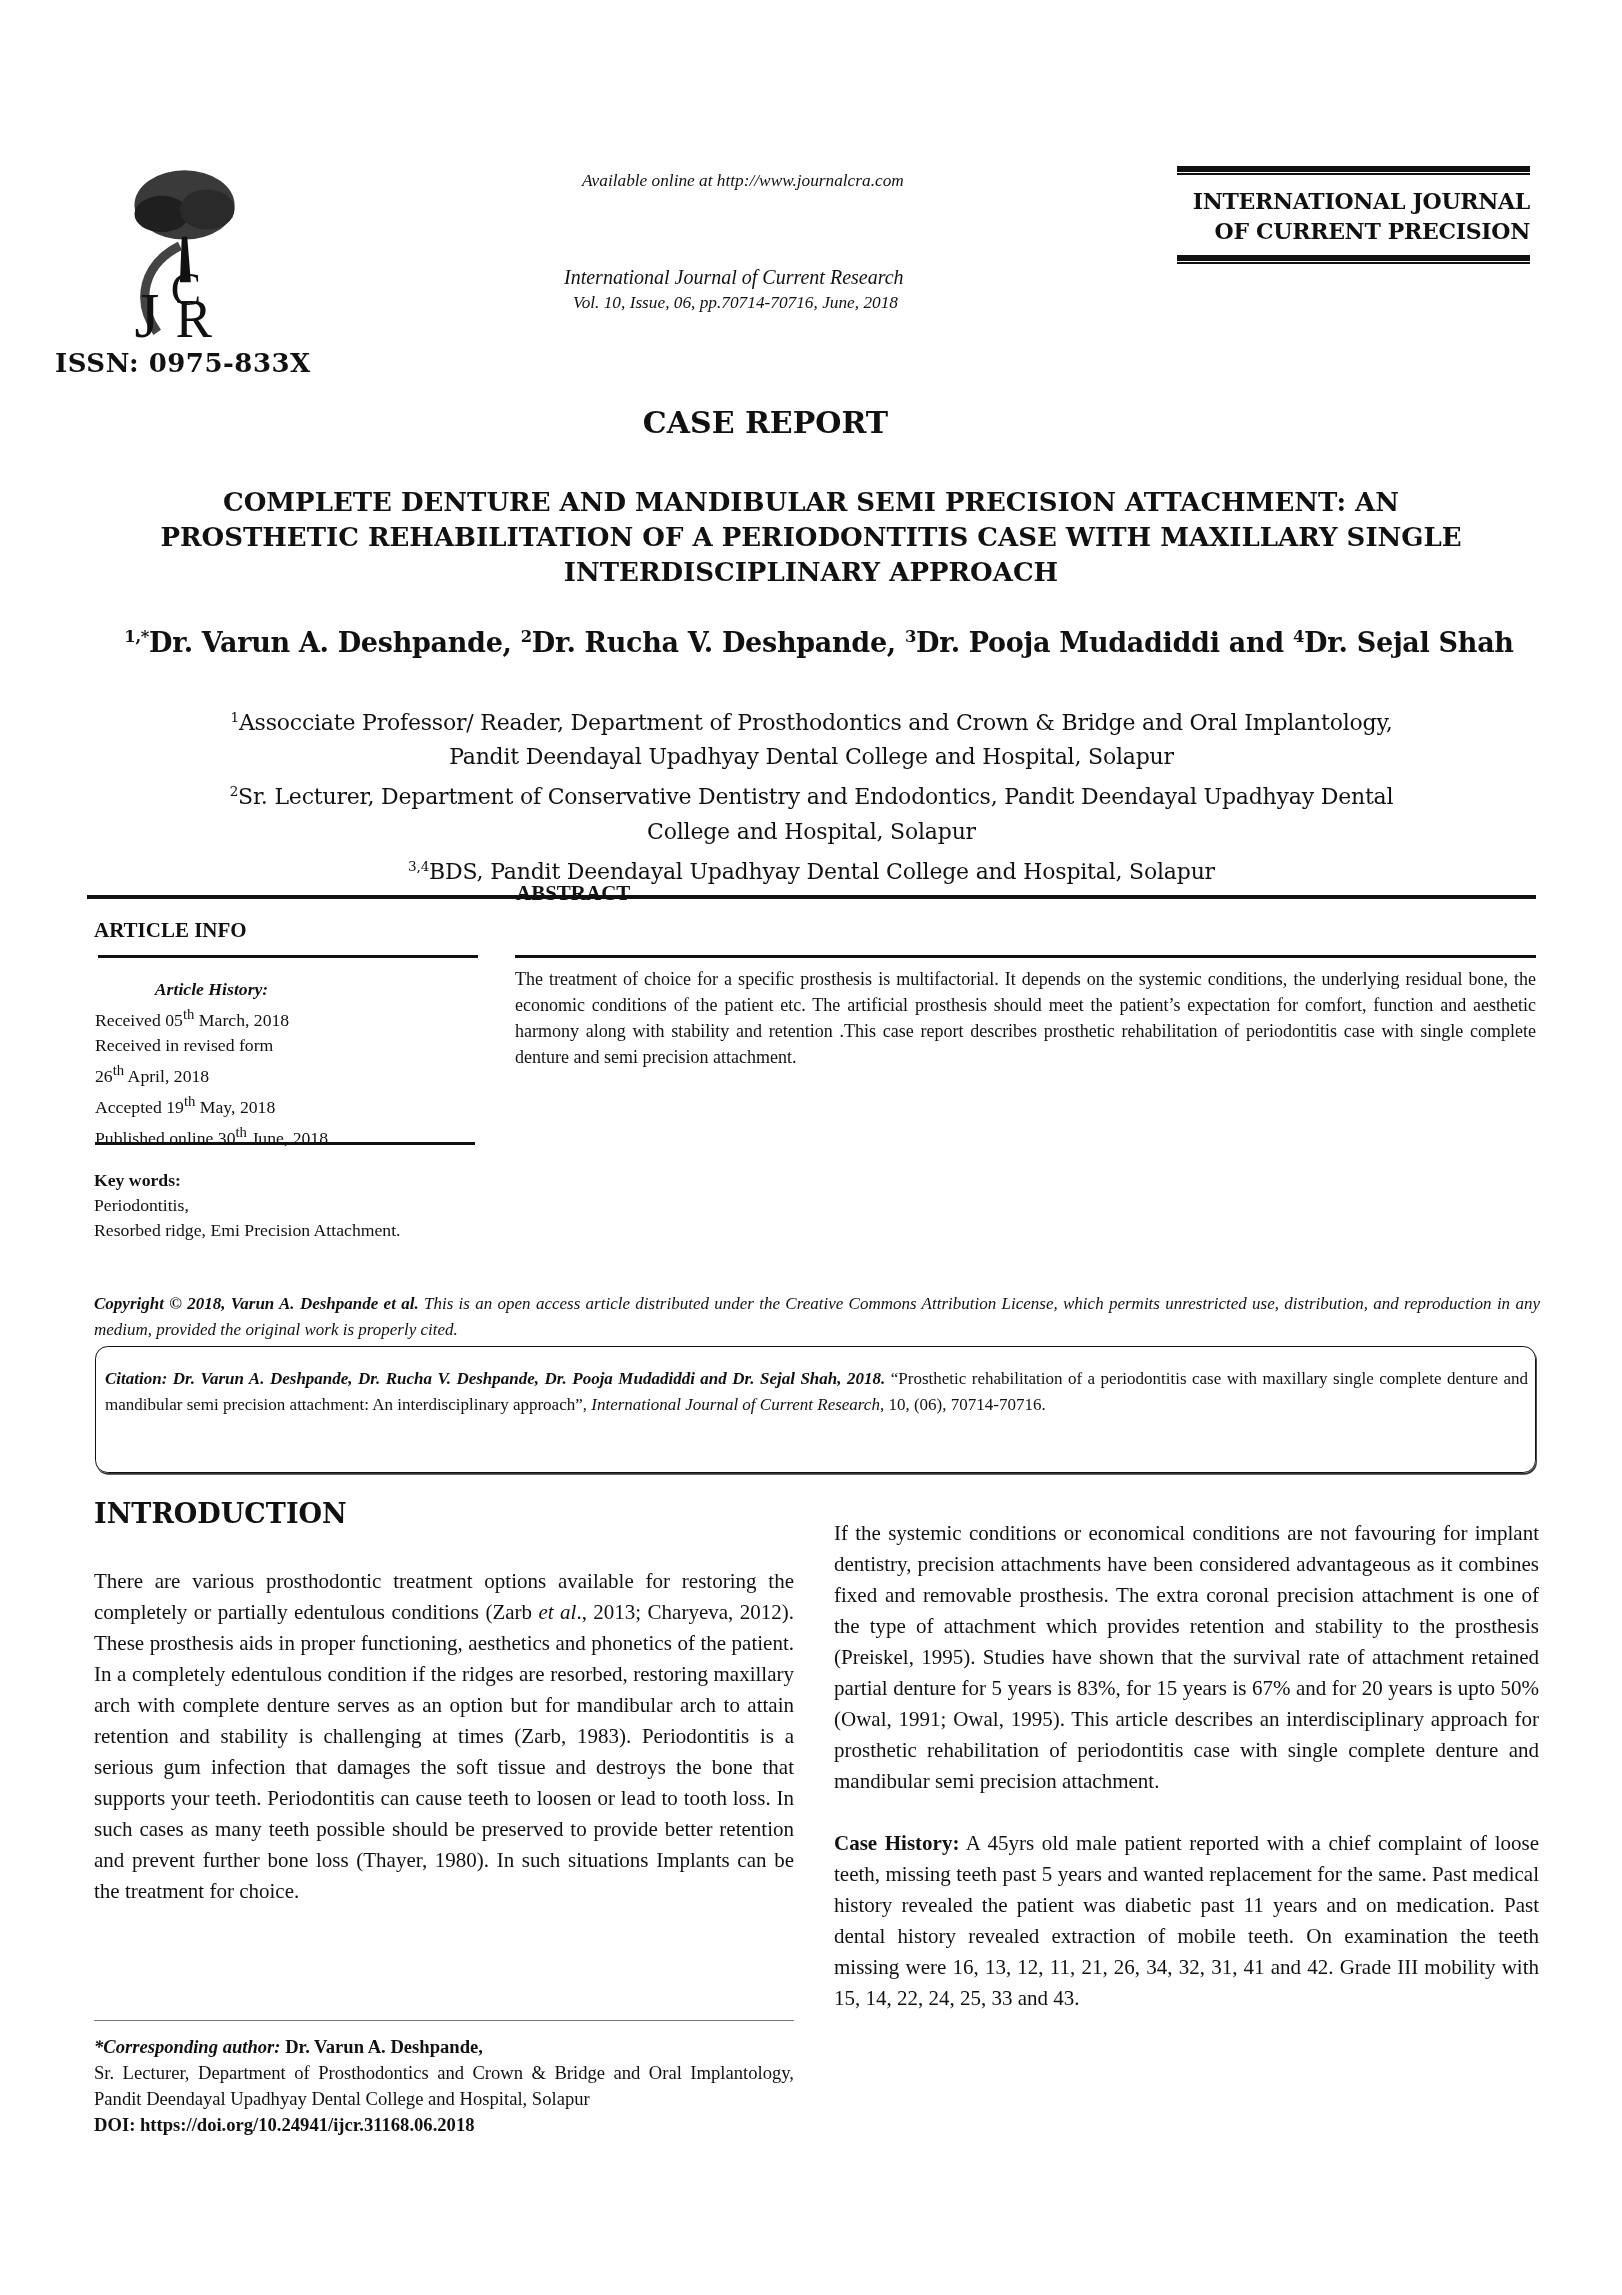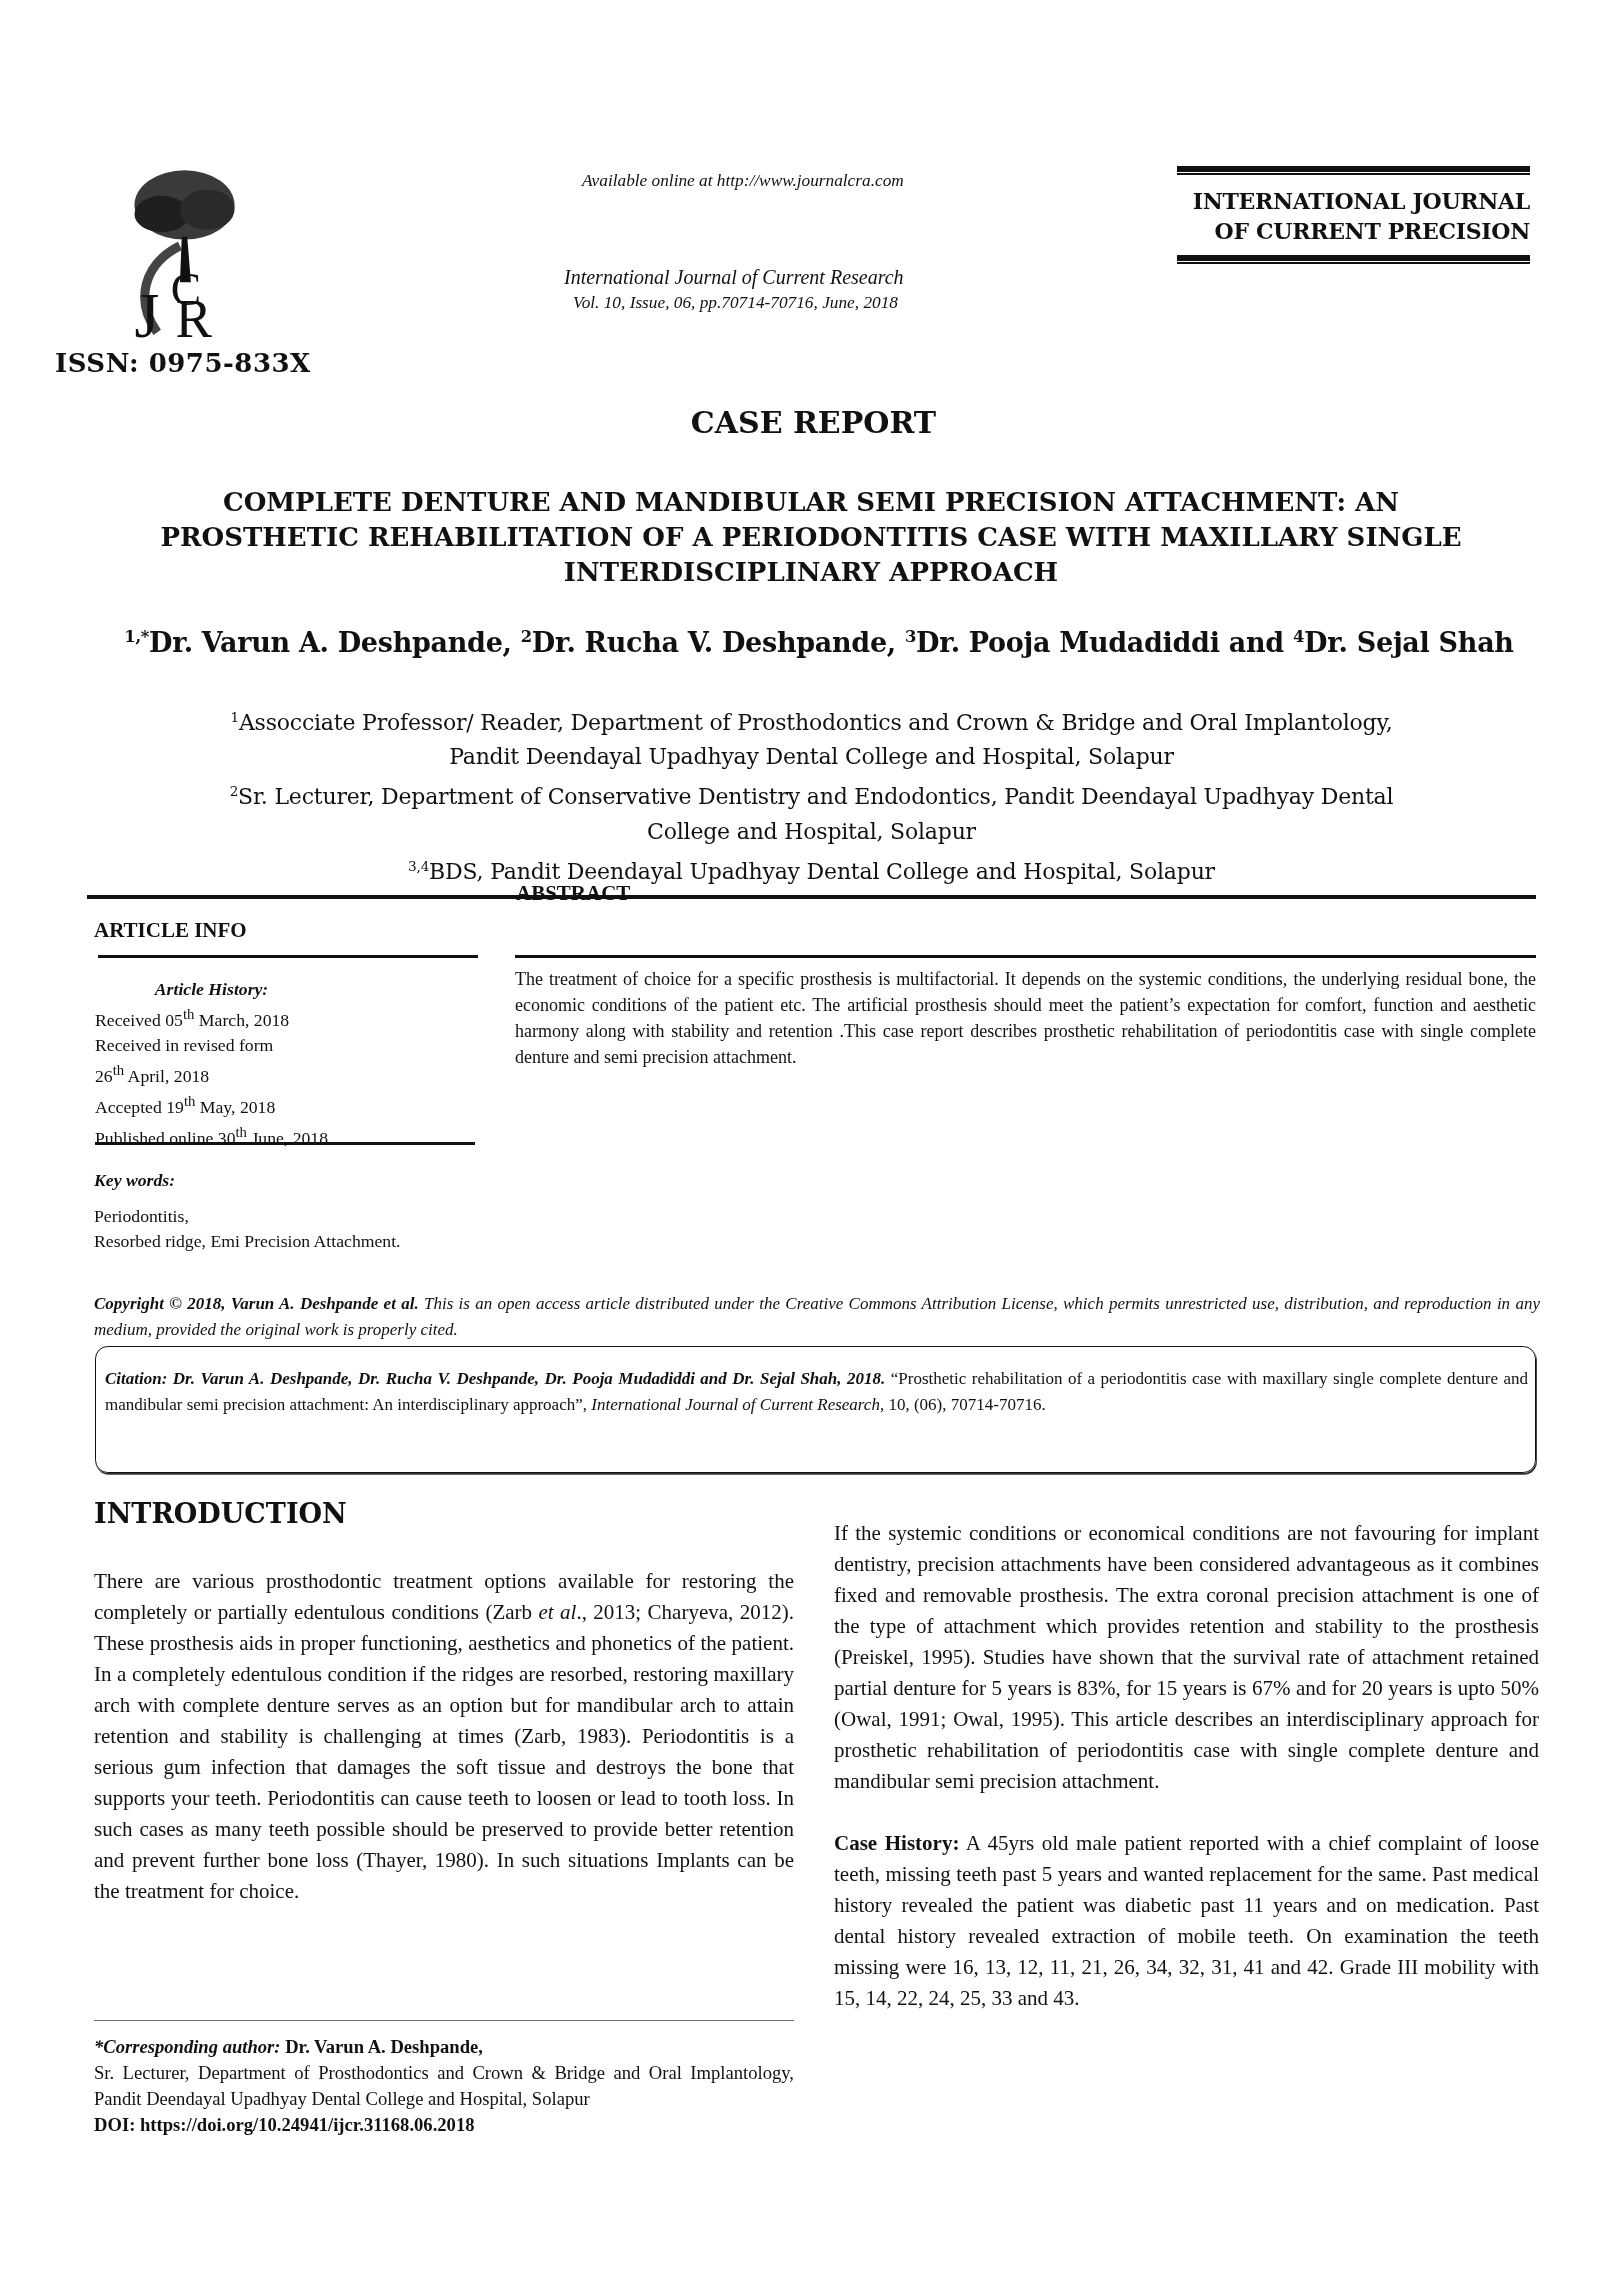--- a/index.html
+++ b/index.html
@@ -10,37 +10,37 @@
   .logo { left: 107px; top: 164px; width: 155px; height: 182px; }
   .issn { left: 55px; top: 348px; font-family: "DejaVu Serif", serif; font-weight: bold; font-size: 26px; letter-spacing: 0.5px; }
   .avail { left: 582px; top: 171px; font-style: italic; font-size: 17.3px; }
   .jname { left: 564px; top: 266px; font-style: italic; font-size: 20px; }
   .jvol { left: 573px; top: 293px; font-style: italic; font-size: 17.3px; }
   .brand { left: 1177px; top: 166px; width: 353px; }
   .rule-thick { height: 5.5px; background: #111; }
   .rule-thin { height: 1.8px; background: #111; margin-top: 1.8px; }
   .brand-text { font-family: "DejaVu Serif", serif; font-weight: bold; font-size: 22px; text-align: right; line-height: 30px; margin: 11px 0 9px 0; letter-spacing: -0.3px; }
 
-  .case-report { left: 0; width: 1531px; top: 405px; text-align: center; font-family: "DejaVu Serif", serif; font-weight: bold; font-size: 30px; margin-left: 48px; }
+  .case-report { left: 0; width: 1531px; top: 405px; text-align: center; font-family: "DejaVu Serif", serif; font-weight: bold; font-size: 30px; }
   .title { left: 118px; width: 1386px; top: 485px; text-align: center; font-family: "DejaVu Serif", serif; font-weight: bold; font-size: 26px; line-height: 35px; }
   .authors { left: 62px; width: 1514px; top: 627px; text-align: center; font-family: "DejaVu Serif", serif; font-weight: bold; font-size: 27px; letter-spacing: -0.3px; }
   .authors sup { font-size: 16.4px; font-weight: bold; }
   .affils { left: 100px; width: 1423px; top: 700px; text-align: center; font-family: "DejaVu Serif", serif; font-size: 22px; line-height: 34px; letter-spacing: -0.2px; }
   .affils sup { font-size: 13.6px; }
 
   .hr-full { left: 87px; width: 1449px; top: 895px; height: 3.6px; background: #111; }
 
   
   .ai-head { left: 94px; top: 918px; font-weight: bold; font-size: 21px; }
   .ai-rule1 { left: 98px; top: 955px; width: 380px; height: 2.7px; background: #111; }
   .ai-hist { left: 95px; top: 977px; font-size: 17.7px; line-height: 25px; }
   .ai-hist .lbl { font-style: italic; font-weight: bold; text-align: center; }
   .ai-rule2 { left: 95px; top: 1142px; width: 380px; height: 2.7px; background: #111; }
   .kw { left: 94px; top: 1168px; font-size: 17.7px; line-height: 25px; }
-  .kw .lbl { font-style: italic; font-weight: bold; display: block; margin-bottom: 11px; }
+  .kw .lbl { font-weight: bold; display: block; }
 
   
   .ab-head { left: 516px; top: 881px; font-weight: bold; font-size: 21px; }
   .ab-rule { left: 515px; top: 955px; width: 1021px; height: 2.7px; background: #111; }
   .ab-text { left: 515px; top: 966px; width: 1021px; font-size: 18px; line-height: 26px; text-align: justify; }
 
   .copyright { left: 94px; top: 1291px; width: 1446px; font-size: 17px; line-height: 25.5px; font-style: italic; text-align: justify; }
   .copyright b { font-style: italic; }
 
   .cite-box { left: 95px; top: 1346px; width: 1441px; height: 127px; border: 1.8px solid #111; border-radius: 12.7px; box-sizing: border-box; box-shadow: 0.9px 1.8px 0 #333; }

